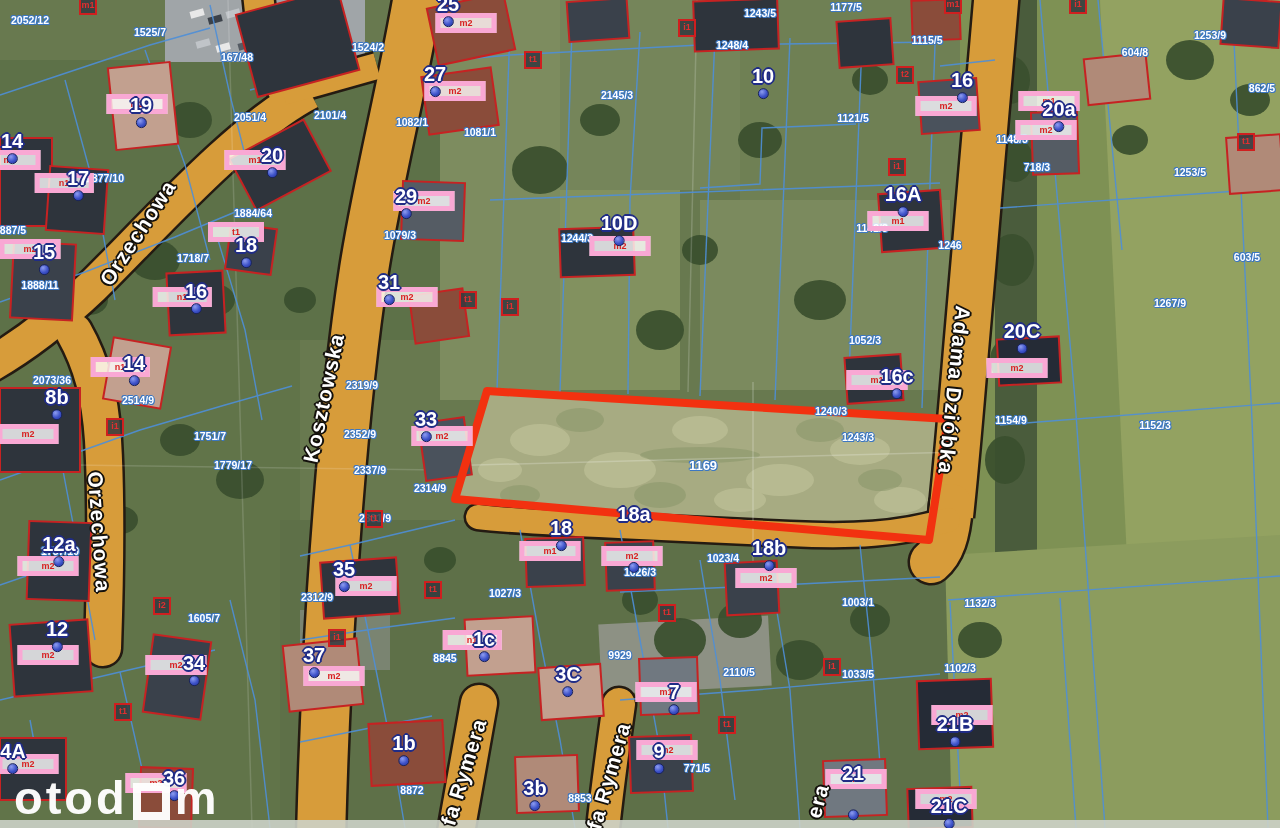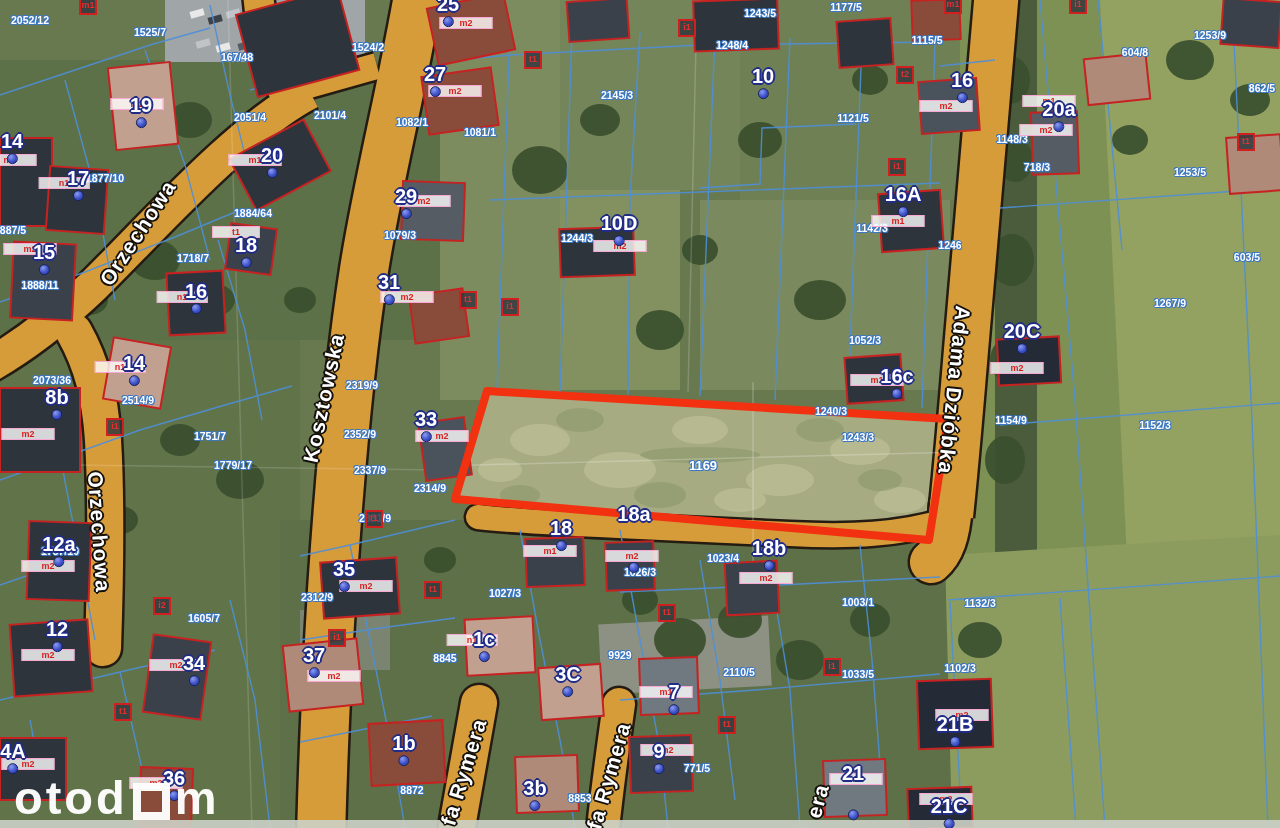--- a/index.html
+++ b/index.html
@@ -23,21 +23,21 @@
           -1px -1px #3c77c2,1px 1px #3c77c2;}
   .parcel.main{font-size:13px;}
 
   .street{position:absolute;font-weight:bold;font-size:21px;color:#fff;
           white-space:nowrap;z-index:40;letter-spacing:1px;
           text-shadow:-2px 0 #14110c,2px 0 #14110c,0 -2px #14110c,0 2px #14110c,
           -1px -1px #14110c,1px 1px #14110c,-1px 1px #14110c,1px -1px #14110c;}
 
   .chip{position:absolute;transform:translate(-50%,-50%);font-weight:bold;
         font-size:9px;line-height:10px;color:#d81f1f;z-index:25;white-space:nowrap;}
-  .chip.code{background:rgba(255,255,255,.8);border:1px solid #f9a8d4;padding:0 19px;}
+  .chip.code{background:rgba(255,255,255,.8);border:5px solid #f9a8d4;padding:0 19px;}
   .chip.shed{background:rgba(50,56,62,.85);border:2px solid #cf1f1f;min-width:14px;
              height:14px;line-height:13px;text-align:center;color:#e03030;}
 
   .watermark{position:absolute;left:14px;top:774px;display:flex;align-items:flex-end;
              color:#fff;font-weight:800;font-size:47px;line-height:1;opacity:.97;
              letter-spacing:3px;z-index:60;}
   .watermark .sq{display:inline-block;width:21px;height:21px;border:8px solid #fff;
                  margin:0 5px 1px;box-sizing:content-box;}
 </style>
 </head>

